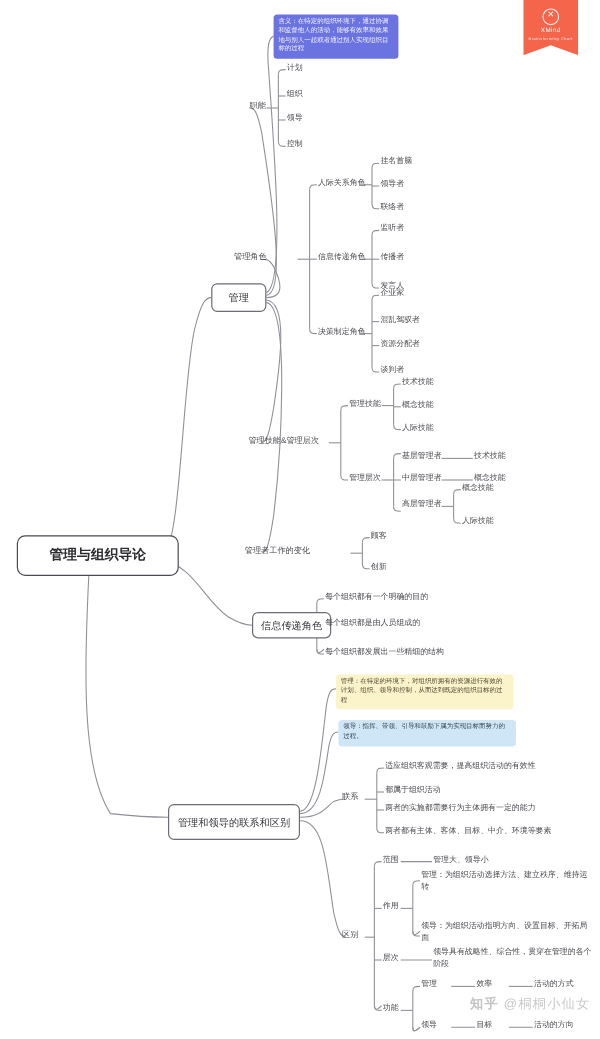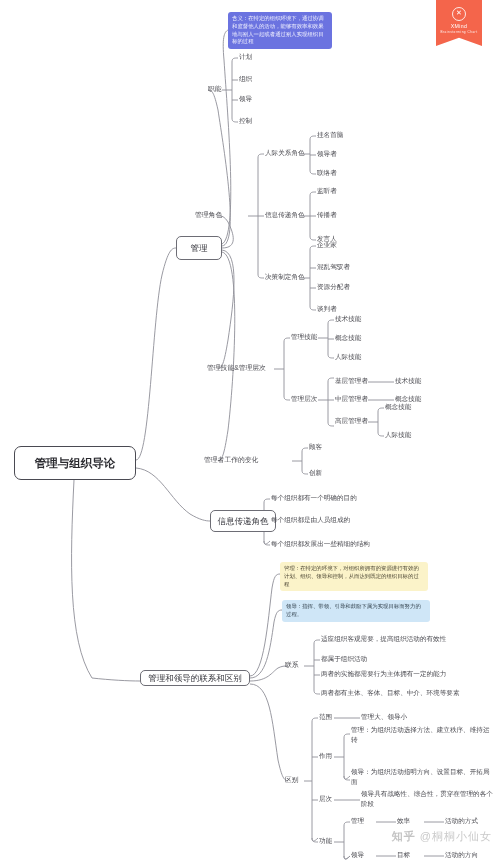--- a/index.html
+++ b/index.html
@@ -7,21 +7,21 @@
     width:500px;height:866px;background:#ffffff;
     font-family:"Liberation Sans","DejaVu Sans",sans-serif;
     position:relative;overflow:hidden;color:#3a3a3a;
   }
   #canvas{position:absolute;left:0;top:0;width:500px;height:866px;}
   svg.links{position:absolute;left:0;top:0;width:500px;height:866px;pointer-events:none;}
   .node{position:absolute;white-space:nowrap;line-height:1.25;}
 
   
   .root{
-    left:14px;top:446px;width:122px;height:34px;
+    left:14px;top:446px;width:135px;height:34px;
     border:1.6px solid #4a4a52;border-radius:7px;background:#fff;
     display:flex;align-items:center;justify-content:center;
     font-size:11.5px;font-weight:bold;color:#2b2b30;box-sizing:border-box;
   }
   
   .l1{
     border:1px solid #6d6d75;border-radius:5px;background:#fff;
     display:flex;align-items:center;justify-content:center;
     font-size:8.5px;color:#33333a;box-sizing:border-box;padding:0 6px;
   }
@@ -188,21 +188,21 @@
       <path d="M424,822 L444,822"></path>
       <path d="M376,856 L396,856"></path>
       <path d="M424,856 L444,856"></path>
     </g>
   </svg>
 
   <div class="node root">管理与组织导论</div>
 
   <div class="node l1" style="left:176px;top:236px;width:46px;height:24px;">管理</div>
   <div class="node l1" style="left:210px;top:510px;width:66px;height:22px;">信息传递角色</div>
-  <div class="node l1" style="left:140px;top:670px;width:110px;height:16px;">管理和领导的联系和区别</div>
+  <div class="node l1" style="left:140px;top:670px;width:110px;height:30px;">管理和领导的联系和区别</div>
 
   <div class="node callout blue" style="left:228px;top:12px;width:104px;">含义：在特定的组织环境下，通过协调和监督他人的活动，能够有效率和效果地与别人一起或者通过别人实现组织目标的过程</div>
   <div class="node callout yellow" style="left:280px;top:562px;width:148px;">管理：在特定的环境下，对组织所拥有的资源进行有效的计划、组织、领导和控制，从而达到既定的组织目标的过程</div>
   <div class="node callout lightblue" style="left:282px;top:600px;width:148px;">领导：指挥、带领、引导和鼓励下属为实现目标而努力的过程。</div>
 
   <div class="node l2" style="left:208px;top:85px;">职能</div>
   <div class="node l3" style="left:239px;top:53px;">计划</div>
   <div class="node l3" style="left:239px;top:75px;">组织</div>
   <div class="node l3" style="left:239px;top:95px;">领导</div>
   <div class="node l3" style="left:239px;top:117px;">控制</div>

